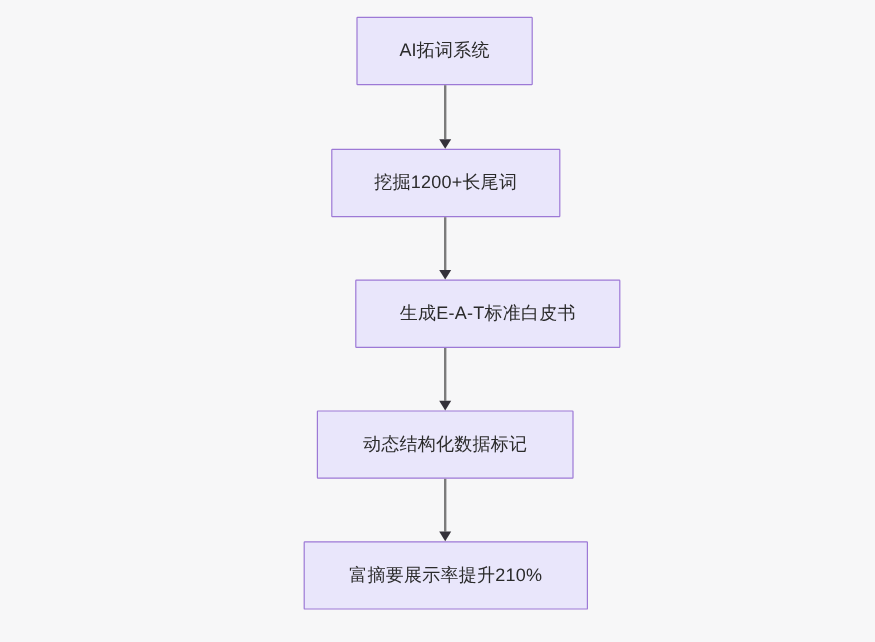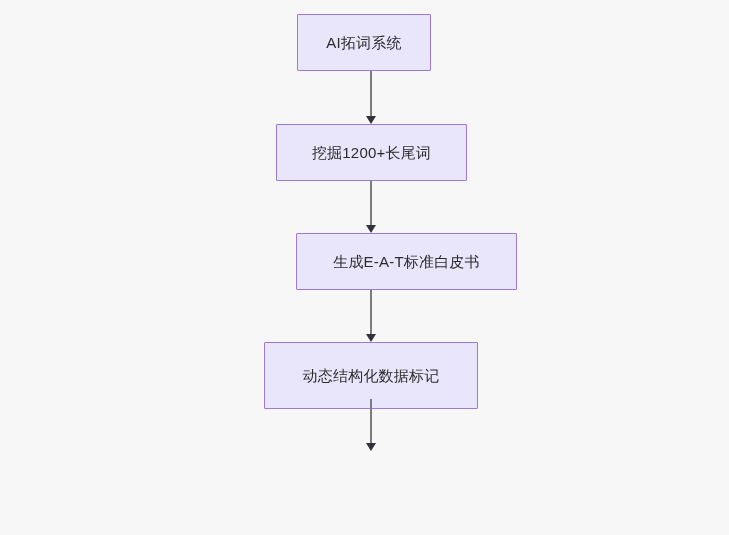--- a/index.html
+++ b/index.html
@@ -54,36 +54,39 @@
     border-left: 5.5px solid transparent;
     border-right: 5.5px solid transparent;
     border-top: 8px solid #34313a;
   }
 </style>
 </head>
 <body style="background: rgb(247, 247, 248);">
 
 <div id="flowchart">
 
-  <div class="node" id="node-n1" style="left: 297px; top: 14px; width: 134px; height: 57px; background: rgb(233, 230, 251); border-color: rgb(157, 121, 214); color: rgb(43, 43, 43);">
+  <div class="node" id="node-n1" style="left: 297px; top: 14px; width: 147px; height: 57px; background: rgb(233, 230, 251); border-color: rgb(157, 121, 214); color: rgb(43, 43, 43);">
     <span class="node-label">AI拓词系统</span>
   </div>
 
   <div class="node" id="node-n2" style="left: 276px; top: 124px; width: 191px; height: 57px; background: rgb(233, 230, 251); border-color: rgb(157, 121, 214); color: rgb(43, 43, 43);">
     <span class="node-label">挖掘1200+长尾词</span>
   </div>
 
   <div class="node" id="node-n3" style="left: 261px; top: 233px; width: 221px; height: 57px; background: rgb(233, 230, 251); border-color: rgb(157, 121, 214); color: rgb(43, 43, 43); margin-left: 35px;">
     <span class="node-label">生成E-A-T标准白皮书</span>
   </div>
 
-  <div class="node" id="node-n4" style="left: 264px; top: 342px; width: 214px; height: 67px; background: rgb(233, 230, 251); border-color: rgb(157, 121, 214); color: rgb(43, 43, 43);">
+  <div class="node" id="node-n4" style="left: 264px; top: 342px; width: 214px; height: 57px; background: rgb(233, 230, 251); border-color: rgb(157, 121, 214); color: rgb(43, 43, 43);">
     <span class="node-label">动态结构化数据标记</span>
   </div>
 
+  <div class="node" id="node-n5" style="left: 253px; top: 451px; width: 237px; height: 57px; background: rgb(233, 230, 251); border-color: rgb(157, 121, 214); color: rgb(43, 43, 43);">
+    <span class="node-label">富摘要展示率提升210%</span>
+  </div>
 
   <div class="edge" id="edge-e1" style="left: 370px; top: 71px; height: 45px; background: rgb(124, 124, 124);"></div>
   <div class="arrowhead" id="arrow-e1" style="left: 365.5px; top: 116px; border-top-color: rgb(52, 49, 58);"></div>
 
   <div class="edge" id="edge-e2" style="left: 370px; top: 181px; height: 44px; background: rgb(124, 124, 124);"></div>
   <div class="arrowhead" id="arrow-e2" style="left: 365.5px; top: 225px; border-top-color: rgb(52, 49, 58);"></div>
 
   <div class="edge" id="edge-e3" style="left: 370px; top: 290px; height: 44px; background: rgb(124, 124, 124);"></div>
   <div class="arrowhead" id="arrow-e3" style="left: 365.5px; top: 334px; border-top-color: rgb(52, 49, 58);"></div>
 

